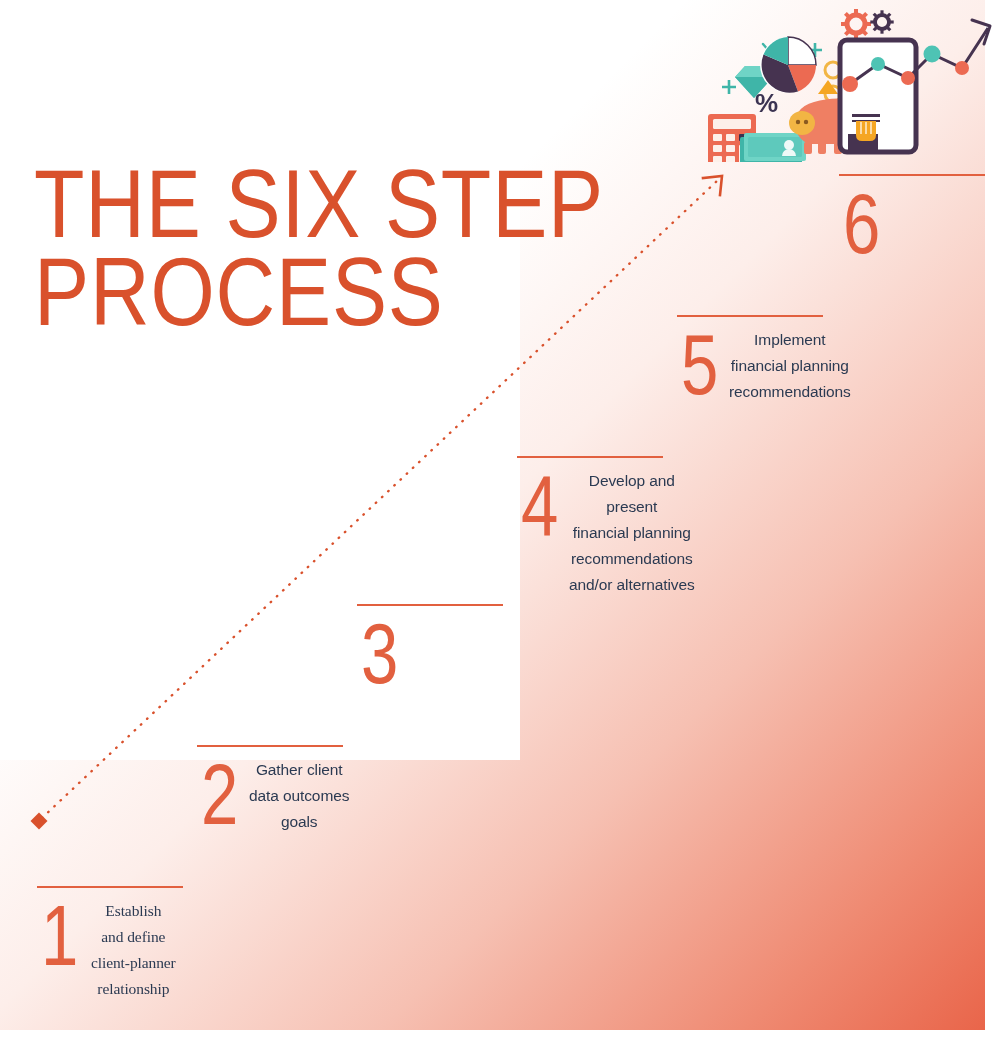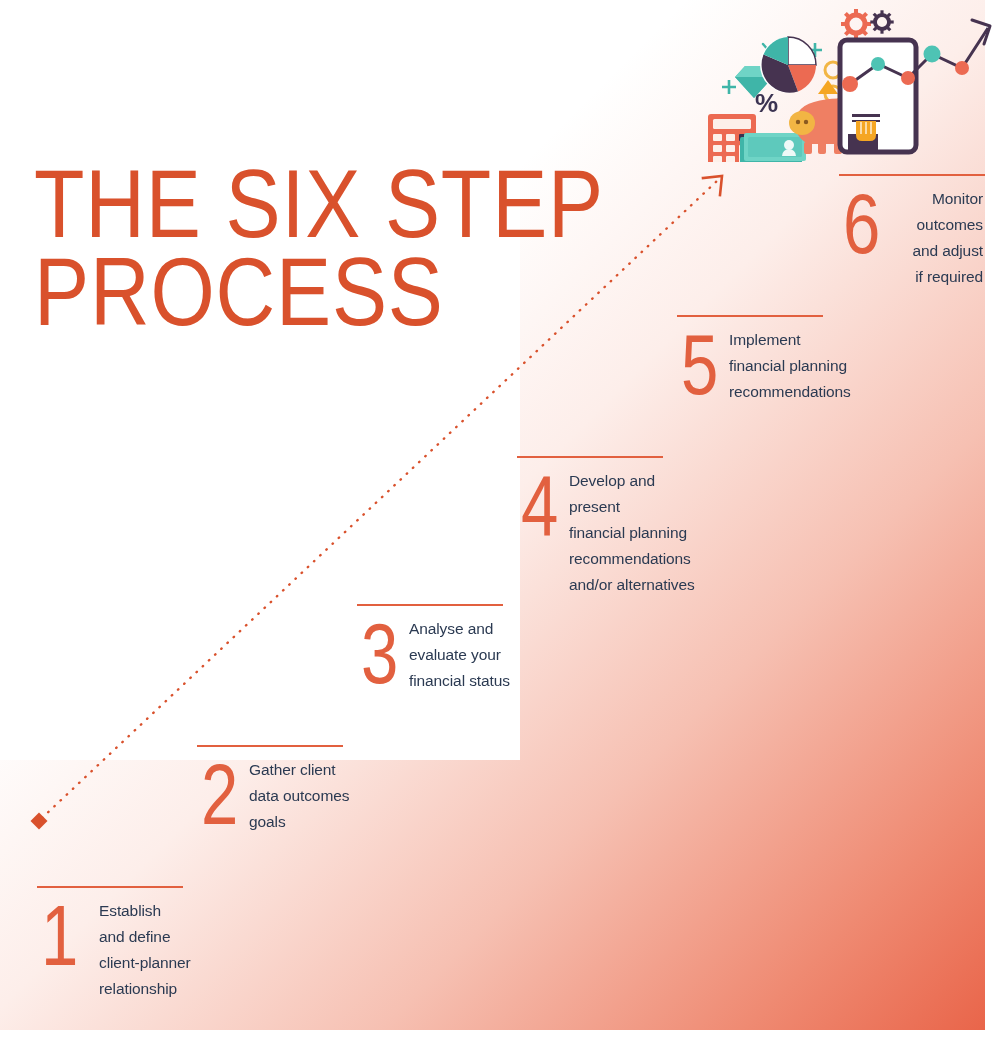--- a/index.html
+++ b/index.html
@@ -76,27 +76,28 @@
     line-height: 0.78;
     transform: scaleX(0.78);
     transform-origin: left top;
   }
   .step-text {
     color: #2b3a52;
     font-size: 15.5px;
     line-height: 1.68;
     white-space: pre-line;
     letter-spacing: -0.1px;
+    text-align: center;
   }
 
   
   #step-1 { left: 37px;  top: 886px; }
   #step-1 .step-rule { width: 146px; }
   #step-1 .step-num  { font-size: 86px; margin: 4px 0 0 4px; width: 42px; }
-  #step-1 .step-text { margin-left: 16px; }
+  #step-1 .step-text { margin-left: 8px; font-family: Liberation Serif, serif; }
 
   #step-2 { left: 197px; top: 745px; }
   #step-2 .step-rule { width: 146px; }
   #step-2 .step-num  { font-size: 86px; margin: 4px 0 0 4px; width: 48px; }
 
   #step-3 { left: 357px; top: 604px; }
   #step-3 .step-rule { width: 146px; }
   #step-3 .step-num  { font-size: 86px; margin: 4px 0 0 4px; width: 48px; }
 
   #step-4 { left: 517px; top: 456px; }
@@ -164,23 +165,20 @@
     <div class="step-text">Gather client
 data outcomes
 goals</div>
   </div>
 </div>
 
 <div class="step" id="step-3">
   <div class="step-rule"></div>
   <div class="step-body">
     <div class="step-num">3</div>
-    <div class="step-text">Analyse and
-evaluate your
-financial status</div>
   </div>
 </div>
 
 <div class="step" id="step-4">
   <div class="step-rule"></div>
   <div class="step-body">
     <div class="step-num">4</div>
     <div class="step-text">Develop and
 present
 financial planning
@@ -196,24 +194,20 @@
     <div class="step-text">Implement
 financial planning
 recommendations</div>
   </div>
 </div>
 
 <div class="step" id="step-6">
   <div class="step-rule"></div>
   <div class="step-body">
     <div class="step-num">6</div>
-    <div class="step-text">Monitor
-outcomes
-and adjust
-if required</div>
   </div>
 </div>
 
 <svg id="illustration" viewBox="0 0 300 160">
 
   <g>
     <path d="M22 85 h14 M29 78 v14" stroke="#3fb5a8" stroke-width="2.6" fill="none"></path>
     <path d="M108 48 h14 M115 41 v14" stroke="#3fb5a8" stroke-width="2.6" fill="none"></path>
   </g>
   <g>

